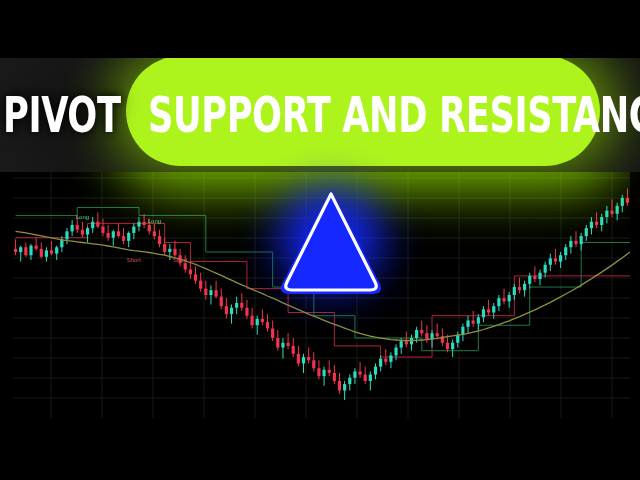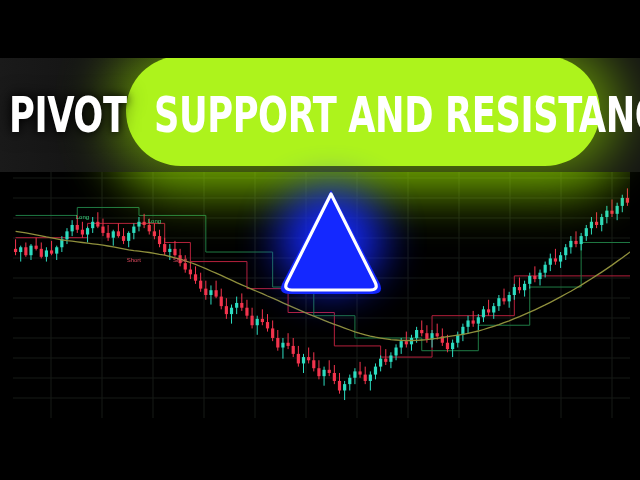--- a/index.html
+++ b/index.html
@@ -33,21 +33,21 @@
   
   #title-pill{
     position:absolute;left:126px;top:56px;width:474px;height:110px;
     border-radius:56px;background:#adf31c;z-index:12;
   }
 
   
   #title-row{
     position:absolute;left:0;top:58px;width:528px;height:114px;
     z-index:20;display:flex;align-items:center;
-    padding-left:9px;box-sizing:border-box;
+    padding-left:3px;box-sizing:border-box;
   }
   .ttl{
     font-family:"Liberation Sans Narrow","DejaVu Sans Condensed","Liberation Sans",sans-serif;
     font-weight:700;font-size:49px;line-height:1;color:#ffffff;
     letter-spacing:-0.5px;transform:scaleX(.80);transform-origin:left center;
     white-space:nowrap;
   }
   #ttl-a{text-shadow:0 0 10px rgba(0,0,0,.9),0 0 22px rgba(0,0,0,.8);}
   #ttl-b{margin-left:-2px;}
 

